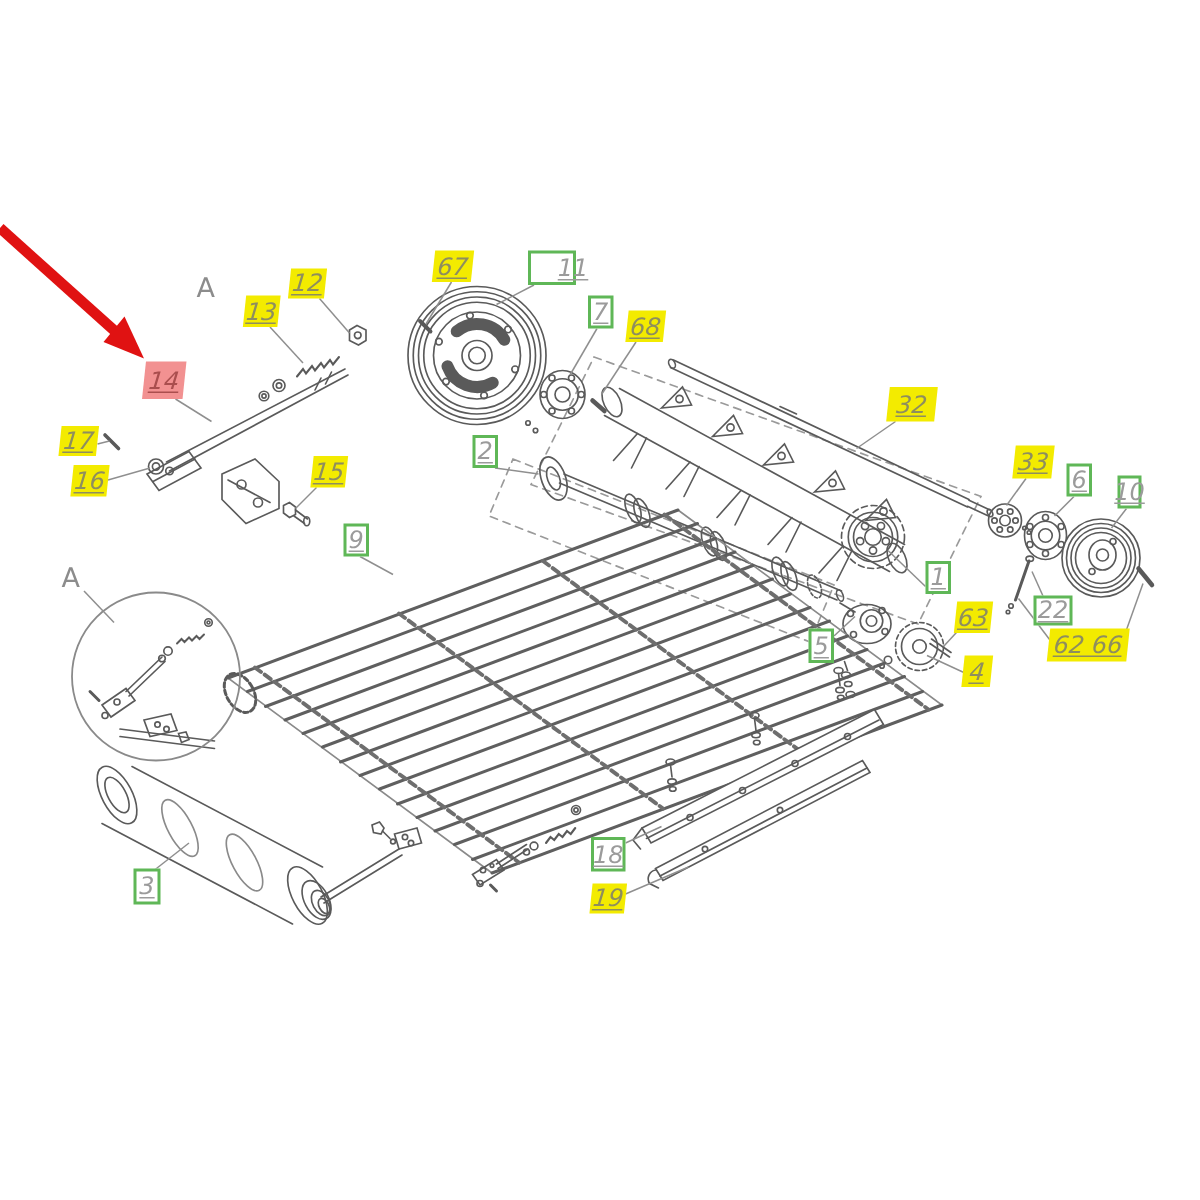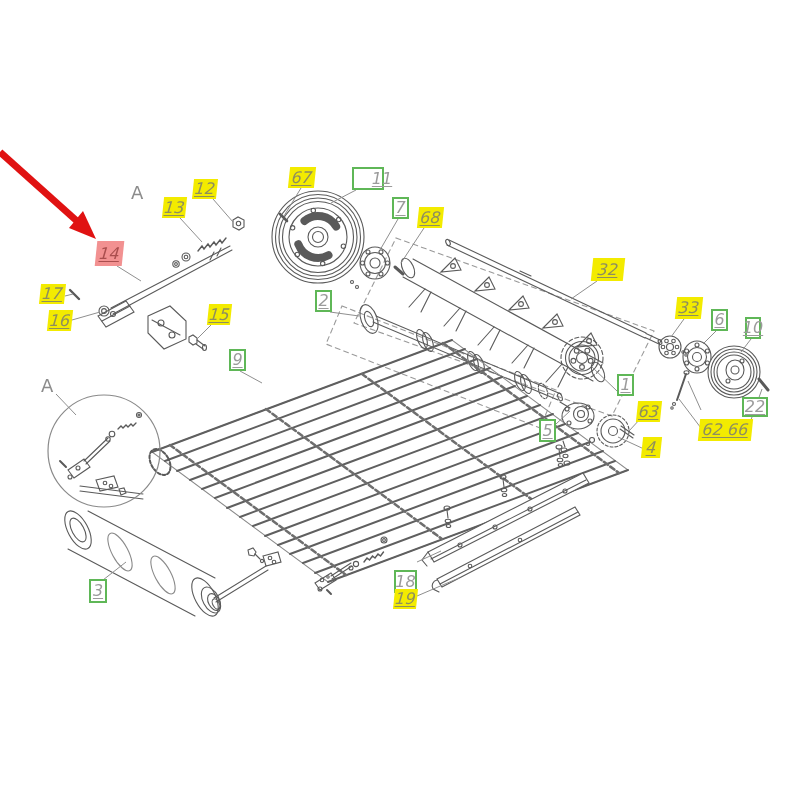--- a/index.html
+++ b/index.html
@@ -438,37 +438,37 @@
     </div>
     <div class="label white" style="left: 711px; top: 309px; width: 17px; height: 22px;">
       <span>6</span>
     </div>
     <div class="label white" style="left: 745px; top: 317px; width: 16px; height: 22px;">
       <span>10</span>
     </div>
     <div class="label white" style="left: 617px; top: 374px; width: 17px; height: 22px;">
       <span>1</span>
     </div>
-    <div class="label white" style="left: 742px; top: 397px; width: 26px; height: 20px;">
+    <div class="label white" style="left: 689px; top: 397px; width: 26px; height: 20px;">
       <span>22</span>
     </div>
     <div class="label yellow" style="left: 699px; top: 419px; width: 53px; height: 22px;">
       <span>62 66</span>
     </div>
     <div class="label yellow" style="left: 637px; top: 401px; width: 24px; height: 21px;">
       <span>63</span>
     </div>
     <div class="label yellow" style="left: 642px; top: 437px; width: 19px; height: 21px;">
       <span>4</span>
     </div>
     <div class="label white" style="left: 539px; top: 419px; width: 17px; height: 23px;">
       <span>5</span>
     </div>
     <div class="label white" style="left: 89px; top: 579px; width: 18px; height: 24px;">
       <span>3</span>
     </div>
-    <div class="label white" style="left: 394px; top: 558px; width: 23px; height: 23px; margin-top: 12px;">
+    <div class="label white" style="left: 394px; top: 558px; width: 23px; height: 23px;">
       <span>18</span>
     </div>
     <div class="label yellow" style="left: 394px; top: 589px; width: 23px; height: 20px;">
       <span>19</span>
     </div>
   </div>
 
 </body></html>

